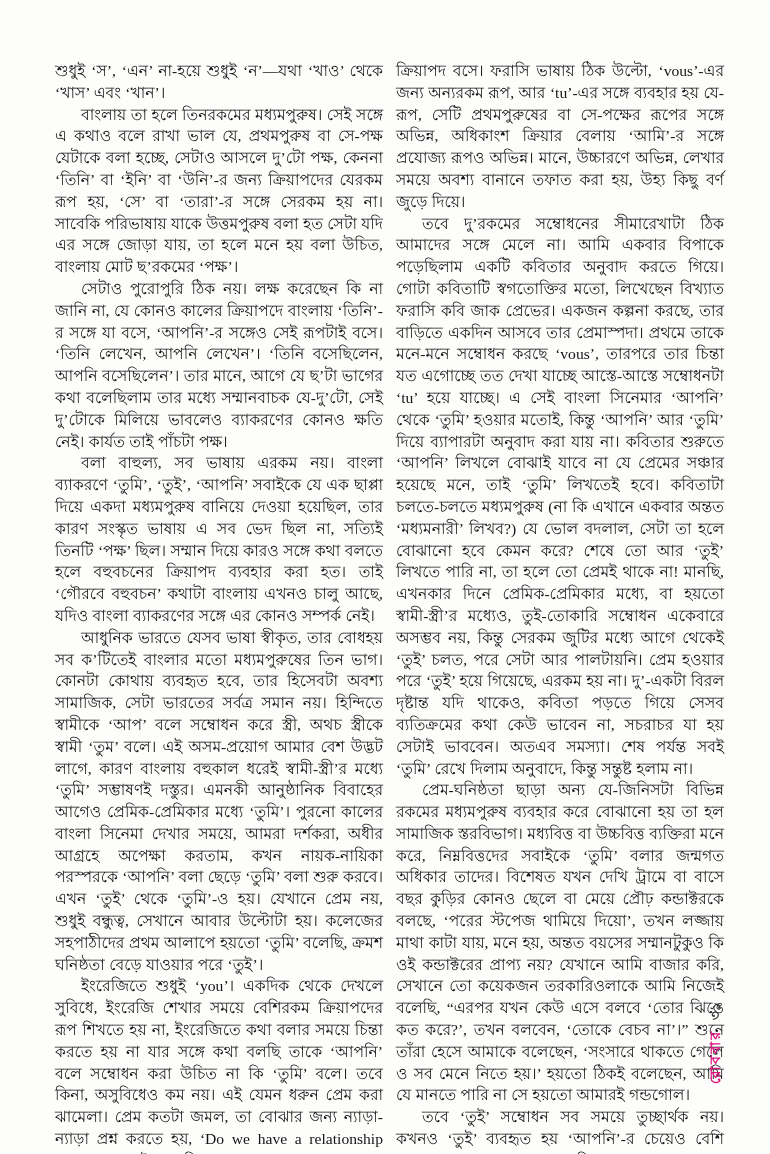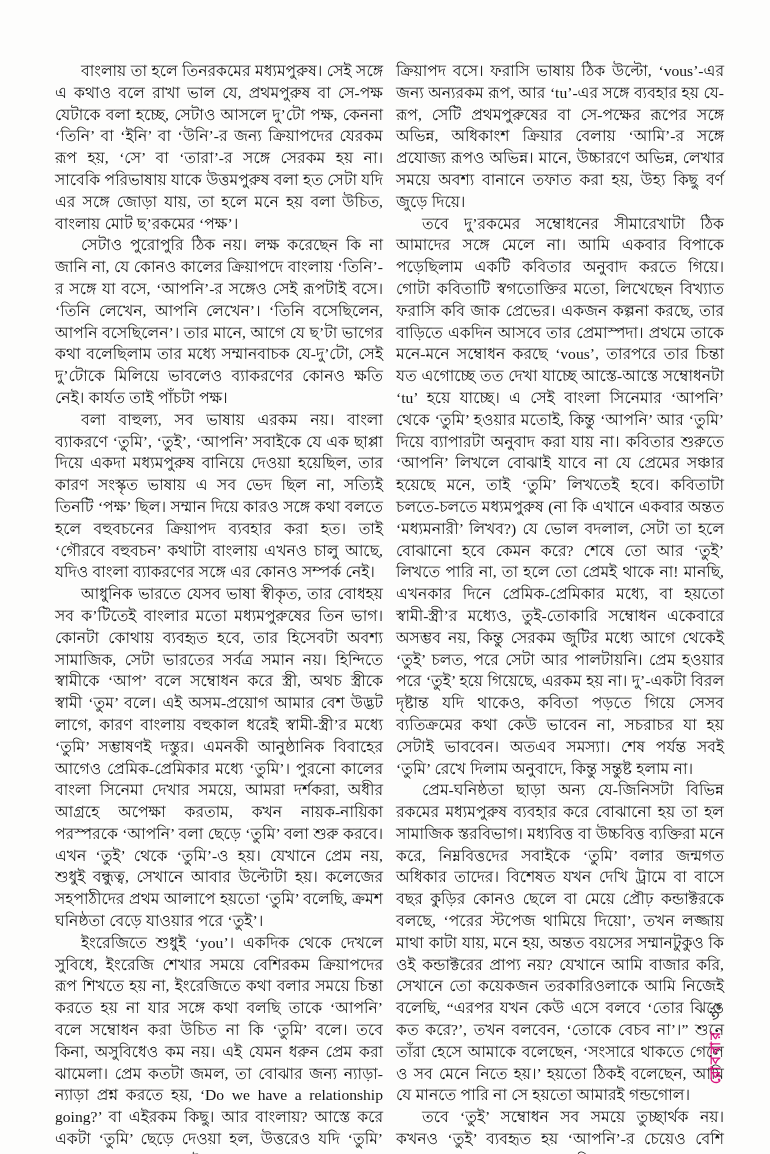--- a/index.html
+++ b/index.html
@@ -65,20 +65,21 @@
     font-weight: bold;
   }
 </style>
 </head>
 <body>
 
 <div class="page">
 
   <div class="text-columns">
     <div class="col">
+        <p class="para">শুধুই ‘স’, ‘এন’ না-হয়ে শুধুই ‘ন’—যথা ‘খাও’ থেকে ‘খাস’ এবং ‘খান’।</p>
         <p class="para indent">বাংলায় তা হলে তিনরকমের মধ্যমপুরুষ। সেই সঙ্গে এ কথাও বলে রাখা ভাল যে, প্রথমপুরুষ বা সে-পক্ষ যেটাকে বলা হচ্ছে, সেটাও আসলে দু’টো পক্ষ, কেননা ‘তিনি’ বা ‘ইনি’ বা ‘উনি’-র জন্য ক্রিয়াপদের যেরকম রূপ হয়, ‘সে’ বা ‘তারা’-র সঙ্গে সেরকম হয় না। সাবেকি পরিভাষায় যাকে উত্তমপুরুষ বলা হত সেটা যদি এর সঙ্গে জোড়া যায়, তা হলে মনে হয় বলা উচিত, বাংলায় মোট ছ’রকমের ‘পক্ষ’।</p>
         <p class="para indent">সেটাও পুরোপুরি ঠিক নয়। লক্ষ করেছেন কি না জানি না, যে কোনও কালের ক্রিয়াপদে বাংলায় ‘তিনি’-র সঙ্গে যা বসে, ‘আপনি’-র সঙ্গেও সেই রূপটাই বসে। ‘তিনি লেখেন, আপনি লেখেন’। ‘তিনি বসেছিলেন, আপনি বসেছিলেন’। তার মানে, আগে যে ছ’টা ভাগের কথা বলেছিলাম তার মধ্যে সম্মানবাচক যে-দু’টো, সেই দু’টোকে মিলিয়ে ভাবলেও ব্যাকরণের কোনও ক্ষতি নেই। কার্যত তাই পাঁচটা পক্ষ।</p>
         <p class="para indent">বলা বাহুল্য, সব ভাষায় এরকম নয়। বাংলা ব্যাকরণে ‘তুমি’, ‘তুই’, ‘আপনি’ সবাইকে যে এক ছাপ্পা দিয়ে একদা মধ্যমপুরুষ বানিয়ে দেওয়া হয়েছিল, তার কারণ সংস্কৃত ভাষায় এ সব ভেদ ছিল না, সত্যিই তিনটি ‘পক্ষ’ ছিল। সম্মান দিয়ে কারও সঙ্গে কথা বলতে হলে বহুবচনের ক্রিয়াপদ ব্যবহার করা হত। তাই ‘গৌরবে বহুবচন’ কথাটা বাংলায় এখনও চালু আছে, যদিও বাংলা ব্যাকরণের সঙ্গে এর কোনও সম্পর্ক নেই।</p>
         <p class="para indent">আধুনিক ভারতে যেসব ভাষা স্বীকৃত, তার বোধহয় সব ক’টিতেই বাংলার মতো মধ্যমপুরুষের তিন ভাগ। কোনটা কোথায় ব্যবহৃত হবে, তার হিসেবটা অবশ্য সামাজিক, সেটা ভারতের সর্বত্র সমান নয়। হিন্দিতে স্বামীকে ‘আপ’ বলে সম্বোধন করে স্ত্রী, অথচ স্ত্রীকে স্বামী ‘তুম’ বলে। এই অসম-প্রয়োগ আমার বেশ উদ্ভট লাগে, কারণ বাংলায় বহুকাল ধরেই স্বামী-স্ত্রী’র মধ্যে ‘তুমি’ সম্ভাষণই দস্তুর। এমনকী আনুষ্ঠানিক বিবাহের আগেও প্রেমিক-প্রেমিকার মধ্যে ‘তুমি’। পুরনো কালের বাংলা সিনেমা দেখার সময়ে, আমরা দর্শকরা, অধীর আগ্রহে অপেক্ষা করতাম, কখন নায়ক-নায়িকা পরস্পরকে ‘আপনি’ বলা ছেড়ে ‘তুমি’ বলা শুরু করবে। এখন ‘তুই’ থেকে ‘তুমি’-ও হয়। যেখানে প্রেম নয়, শুধুই বন্ধুত্ব, সেখানে আবার উল্টোটা হয়। কলেজের সহপাঠীদের প্রথম আলাপে হয়তো ‘তুমি’ বলেছি, ক্রমশ ঘনিষ্ঠতা বেড়ে যাওয়ার পরে ‘তুই’।</p>
         <p class="para indent">ইংরেজিতে শুধুই ‘you’। একদিক থেকে দেখলে সুবিধে, ইংরেজি শেখার সময়ে বেশিরকম ক্রিয়াপদের রূপ শিখতে হয় না, ইংরেজিতে কথা বলার সময়ে চিন্তা করতে হয় না যার সঙ্গে কথা বলছি তাকে ‘আপনি’ বলে সম্বোধন করা উচিত না কি ‘তুমি’ বলে। তবে কিনা, অসুবিধেও কম নয়। এই যেমন ধরুন প্রেম করা ঝামেলা। প্রেম কতটা জমল, তা বোঝার জন্য ন্যাড়া-ন্যাড়া প্রশ্ন করতে হয়, ‘Do we have a relationship going?’ বা এইরকম কিছু। আর বাংলায়? আস্তে করে একটা ‘তুমি’ ছেড়ে দেওয়া হল, উত্তরেও যদি ‘তুমি’ ভেসে আসে—তা হলেই বোঝা যাবে কেল্লা ফতে, প্রেম জমে গিয়েছে।</p>
       </div>
     <div class="col">
         <p class="para">ক্রিয়াপদ বসে। ফরাসি ভাষায় ঠিক উল্টো, ‘vous’-এর জন্য অন্যরকম রূপ, আর ‘tu’-এর সঙ্গে ব্যবহার হয় যে-রূপ, সেটি প্রথমপুরুষের বা সে-পক্ষের রূপের সঙ্গে অভিন্ন, অধিকাংশ ক্রিয়ার বেলায় ‘আমি’-র সঙ্গে প্রযোজ্য রূপও অভিন্ন। মানে, উচ্চারণে অভিন্ন, লেখার সময়ে অবশ্য বানানে তফাত করা হয়, উহ্য কিছু বর্ণ জুড়ে দিয়ে।</p>
         <p class="para indent">তবে দু’রকমের সম্বোধনের সীমারেখাটা ঠিক আমাদের সঙ্গে মেলে না। আমি একবার বিপাকে পড়েছিলাম একটি কবিতার অনুবাদ করতে গিয়ে। গোটা কবিতাটি স্বগতোক্তির মতো, লিখেছেন বিখ্যাত ফরাসি কবি জাক প্রেভের। একজন কল্পনা করছে, তার বাড়িতে একদিন আসবে তার প্রেমাস্পদা। প্রথমে তাকে মনে-মনে সম্বোধন করছে ‘vous’, তারপরে তার চিন্তা যত এগোচ্ছে তত দেখা যাচ্ছে আস্তে-আস্তে সম্বোধনটা ‘tu’ হয়ে যাচ্ছে। এ সেই বাংলা সিনেমার ‘আপনি’ থেকে ‘তুমি’ হওয়ার মতোই, কিন্তু ‘আপনি’ আর ‘তুমি’ দিয়ে ব্যাপারটা অনুবাদ করা যায় না। কবিতার শুরুতে ‘আপনি’ লিখলে বোঝাই যাবে না যে প্রেমের সঞ্চার হয়েছে মনে, তাই ‘তুমি’ লিখতেই হবে। কবিতাটা চলতে-চলতে মধ্যমপুরুষ (না কি এখানে একবার অন্তত ‘মধ্যমনারী’ লিখব?) যে ভোল বদলাল, সেটা তা হলে বোঝানো হবে কেমন করে? শেষে তো আর ‘তুই’ লিখতে পারি না, তা হলে তো প্রেমই থাকে না! মানছি, এখনকার দিনে প্রেমিক-প্রেমিকার মধ্যে, বা হয়তো স্বামী-স্ত্রী’র মধ্যেও, তুই-তোকারি সম্বোধন একেবারে অসম্ভব নয়, কিন্তু সেরকম জুটির মধ্যে আগে থেকেই ‘তুই’ চলত, পরে সেটা আর পালটায়নি। প্রেম হওয়ার পরে ‘তুই’ হয়ে গিয়েছে, এরকম হয় না। দু’-একটা বিরল দৃষ্টান্ত যদি থাকেও, কবিতা পড়তে গিয়ে সেসব ব্যতিক্রমের কথা কেউ ভাবেন না, সচরাচর যা হয় সেটাই ভাববেন। অতএব সমস্যা। শেষ পর্যন্ত সবই ‘তুমি’ রেখে দিলাম অনুবাদে, কিন্তু সন্তুষ্ট হলাম না।</p>
         <p class="para indent">প্রেম-ঘনিষ্ঠতা ছাড়া অন্য যে-জিনিসটা বিভিন্ন রকমের মধ্যমপুরুষ ব্যবহার করে বোঝানো হয় তা হল সামাজিক স্তরবিভাগ। মধ্যবিত্ত বা উচ্চবিত্ত ব্যক্তিরা মনে করে, নিম্নবিত্তদের সবাইকে ‘তুমি’ বলার জন্মগত অধিকার তাদের। বিশেষত যখন দেখি ট্রামে বা বাসে বছর কুড়ির কোনও ছেলে বা মেয়ে প্রৌঢ় কন্ডাক্টরকে বলছে, ‘পরের স্টপেজ থামিয়ে দিয়ো’, তখন লজ্জায় মাথা কাটা যায়, মনে হয়, অন্তত বয়সের সম্মানটুকুও কি ওই কন্ডাক্টরের প্রাপ্য নয়? যেখানে আমি বাজার করি, সেখানে তো কয়েকজন তরকারিওলাকে আমি নিজেই বলেছি, “এরপর যখন কেউ এসে বলবে ‘তোর ঝিঙে কত করে?’, তখন বলবেন, ‘তোকে বেচব না’।” শুনে তাঁরা হেসে আমাকে বলেছেন, ‘সংসারে থাকতে গেলে ও সব মেনে নিতে হয়।’ হয়তো ঠিকই বলেছেন, আমি যে মানতে পারি না সে হয়তো আমারই গন্ডগোল।</p>

